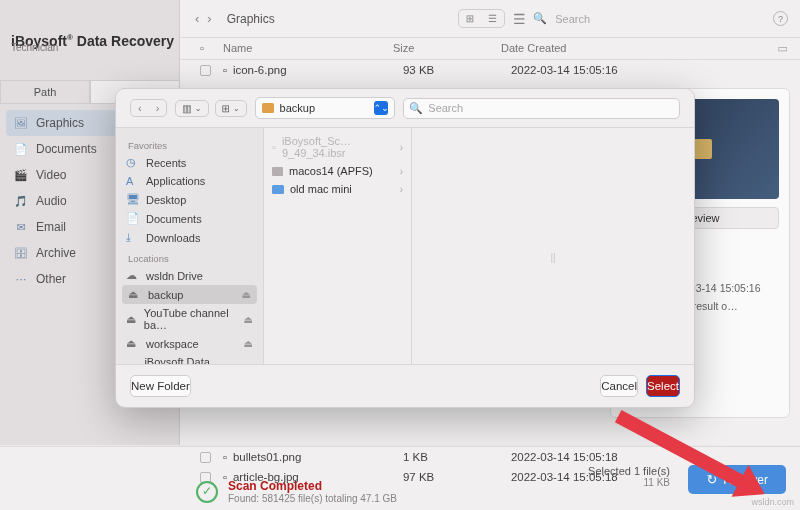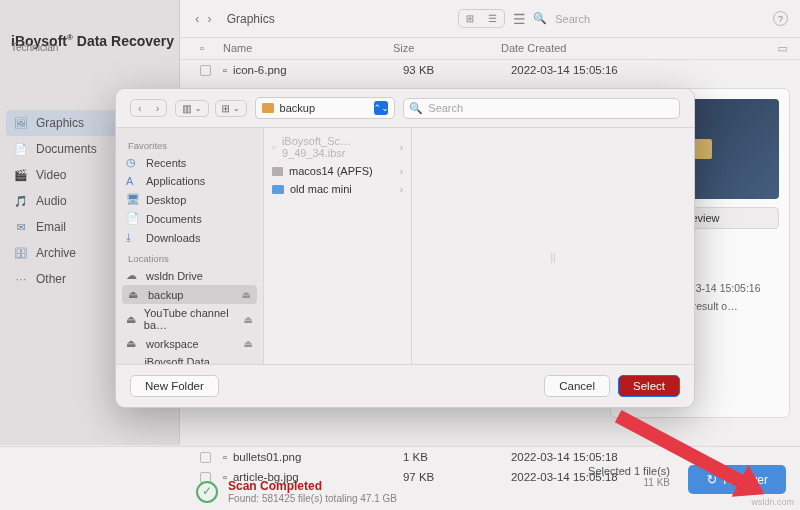--- a/index.html
+++ b/index.html
@@ -93,21 +93,21 @@
   .sheet-body { flex:1; display:flex; min-height:0;}
   .col-list { width:148px; border-right:1px solid #dedbdc; padding-top:4px;}
   .col-list + .col-list { border-right:1px solid #dedbdc; }
   .entry { display:flex; align-items:center; gap:6px; padding:3px 8px; font-size:11px; color:#333;}
   .entry .chev { margin-left:auto; color:#b5afb1; font-size:10px;}
   .entry.dim { color:#bdb8ba;}
   .disk-ic { width:11px;height:9px;background:#b8b2b4;border-radius:1px;}
   .folder-ic { width:12px;height:9px;background:#5ea0e6;border-radius:1.5px;}
 
   .sheet-bot { display:flex; align-items:center; padding:10px 14px; border-top:1px solid #dedbdc; gap:8px;}
-  .btn { padding:4px 14px; border-radius:5px; font-size:11.5px; border:1px solid #d6d2d3; background:#fff;}
+  .btn { padding:4px 0; border-radius:5px; font-size:11.5px; border:1px solid #d6d2d3; background:#fff;}
   .btn.primary { background:#b91c1c; color:#fff; border-color:#1e73e8;}
   .spacer { flex:1;}
 
   .arrow { position:absolute; right:50px; bottom:54px; z-index:80; transform:rotate(28deg);}
   .arrow-stem { width:140px; height:14px; background:#e53946;}
   .arrow-head { width:0;height:0;border-left:28px solid #e53946;border-top:18px solid transparent;border-bottom:18px solid transparent; position:absolute; right:-26px; top:-11px;}
 </style>
 </head>
 <body>
 
@@ -116,20 +116,24 @@
   <div class="light yel"></div>
   <div class="light grn"></div>
 </div>
 <div class="home-ic">⌂</div>
 
 <div class="app-left">
   <div class="title">
     <span>iBoysoft</span><sup>®</sup><span> Data Recovery</span>
   </div>
   <div class="subtitle">Technician</div>
+  <div class="tabs">
+    <div class="tab">Path</div>
+    <div class="tab active">Type</div>
+  </div>
   <div class="nav" id="app-nav">
       <div class="nav-item sel">
         <span class="nav-ic">🖼</span>
         <span>Graphics</span>
       </div>
       <div class="nav-item">
         <span class="nav-ic">📄</span>
         <span>Documents</span>
       </div>
       <div class="nav-item">

